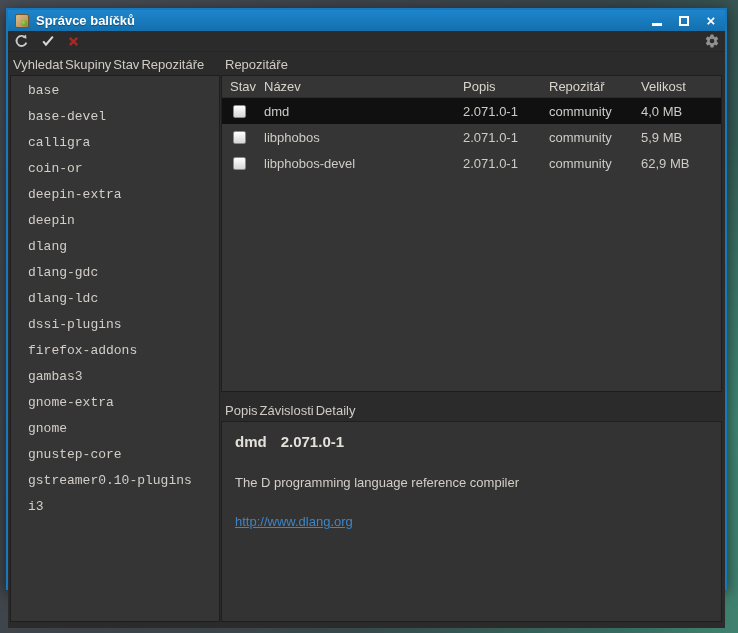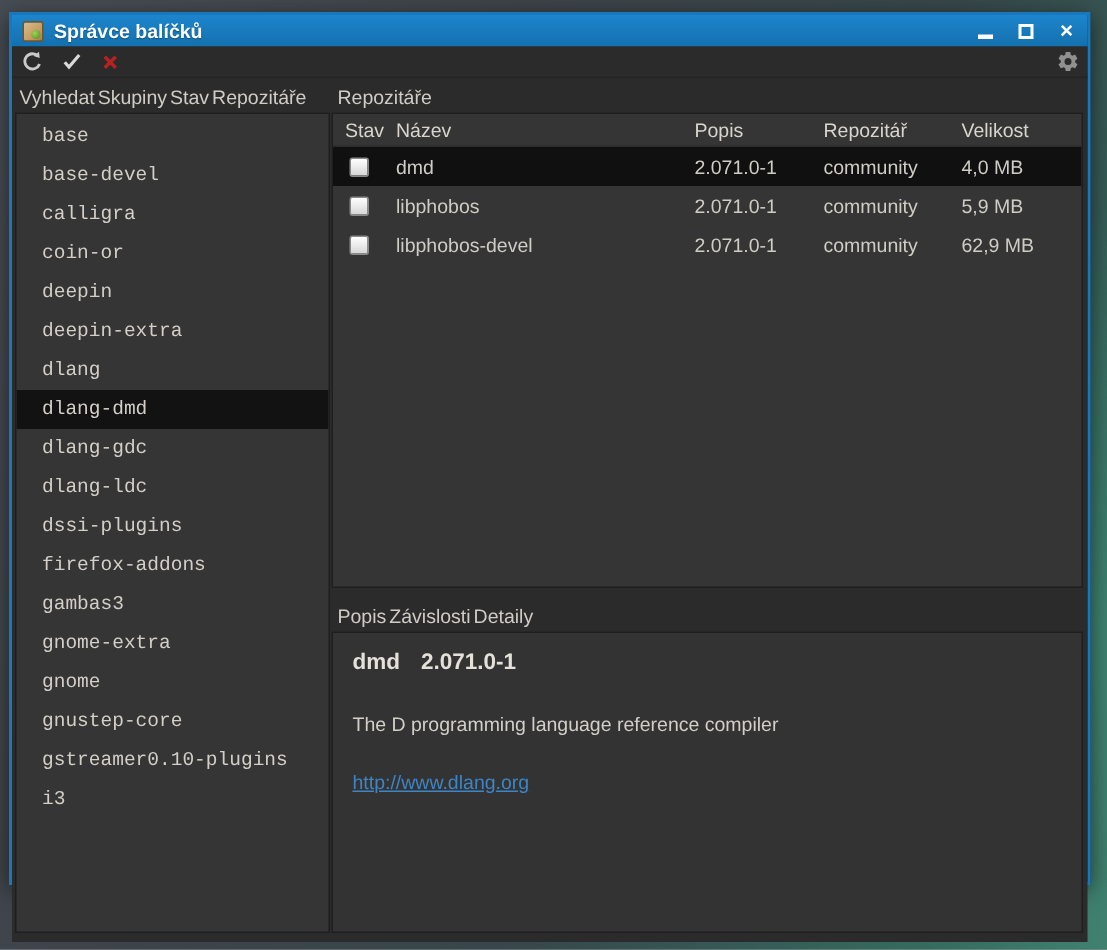--- a/index.html
+++ b/index.html
@@ -126,24 +126,23 @@
       <div class="tab">Skupiny</div>
       <div class="tab">Stav</div>
       <div class="tab">Repozitáře</div>
     </div>
 
     <div class="panel" id="group-list">
       <div class="group-item"><span>base</span></div>
         <div class="group-item"><span>base-devel</span></div>
         <div class="group-item"><span>calligra</span></div>
         <div class="group-item"><span>coin-or</span></div>
+        <div class="group-item"><span>deepin-extra</span></div>
         <div class="group-item"><span>deepin</span></div>
-        <div class="group-item"><span>deepin-extra</span></div>
         <div class="group-item"><span>dlang</span></div>
-        <div class="group-item selected"><span>dlang-dmd</span></div>
         <div class="group-item"><span>dlang-gdc</span></div>
         <div class="group-item"><span>dlang-ldc</span></div>
         <div class="group-item"><span>dssi-plugins</span></div>
         <div class="group-item"><span>firefox-addons</span></div>
         <div class="group-item"><span>gambas3</span></div>
         <div class="group-item"><span>gnome-extra</span></div>
         <div class="group-item"><span>gnome</span></div>
         <div class="group-item"><span>gnustep-core</span></div>
         <div class="group-item"><span>gstreamer0.10-plugins</span></div>
         <div class="group-item"><span>i3</span></div>

